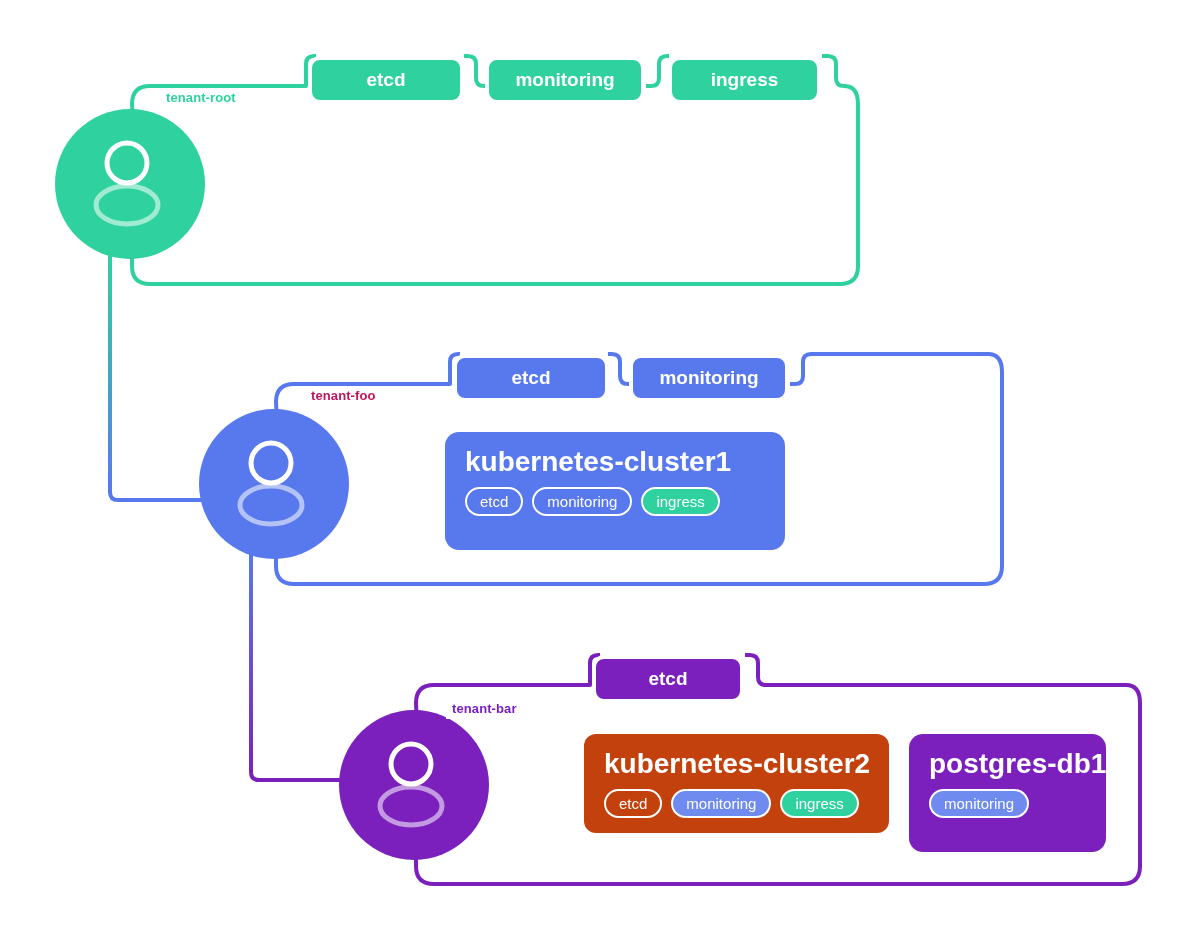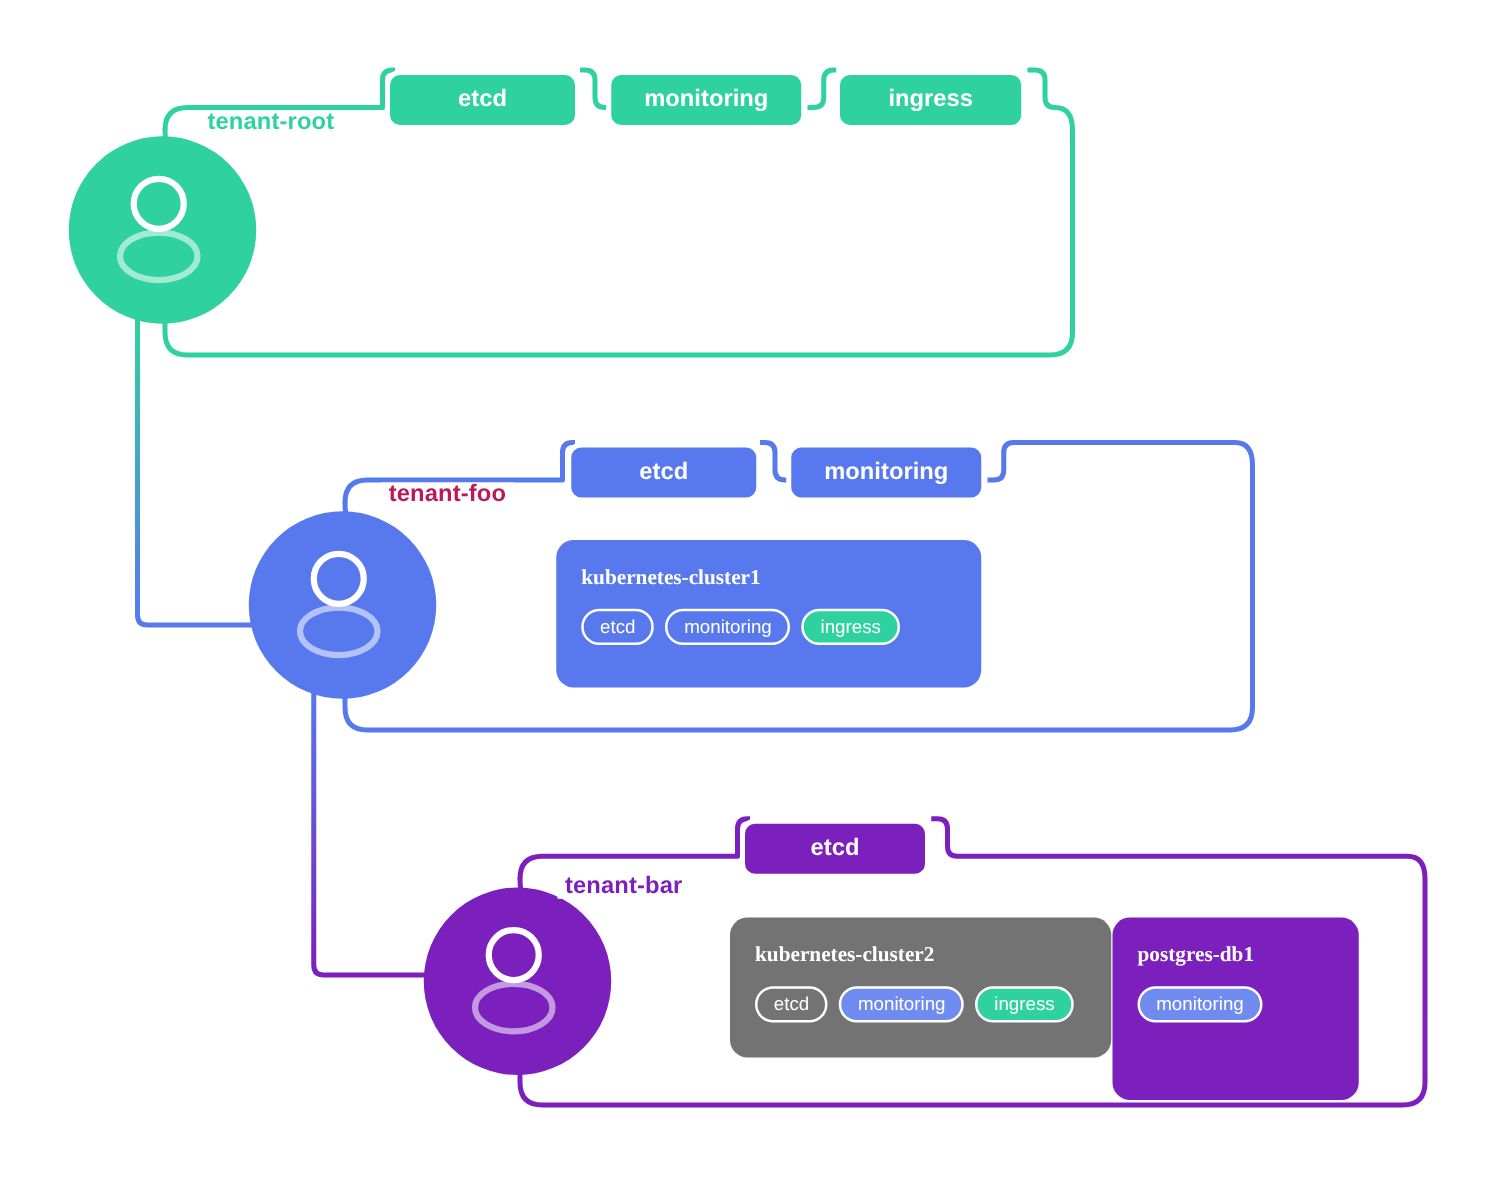--- a/index.html
+++ b/index.html
@@ -24,21 +24,21 @@
     left: 0;
     top: 0;
     width: 1200px;
     height: 950px;
     pointer-events: none;
   }
 
   
   .tenant-label {
     position: absolute;
-    font-size: 19px;
+    font-size: 13px;
     font-weight: bold;
     letter-spacing: 0.1px;
     white-space: nowrap;
     background: #ffffff;
     padding: 0 6px;
     line-height: 20px;
   }
 
   
   .chip {
@@ -57,26 +57,25 @@
 
   
   .card {
     position: absolute;
     border-radius: 14px;
     box-sizing: border-box;
     padding: 18px 20px 18px 20px;
   }
   .card-title {
     color: #ffffff;
-    font-size: 17px;
+    font-size: 28px;
     font-weight: bold;
     white-space: nowrap;
     margin-bottom: 13px;
     line-height: 24px;
-    font-family: Liberation Serif, serif;
   }
   .card-chips {
     display: flex;
     flex-direction: row;
     align-items: center;
     gap: 9px;
   }
   .pill {
     display: inline-flex;
     align-items: center;
@@ -231,29 +230,29 @@
       <span class="pill fill-green">ingress</span>
     </div>
   </div>
 
   <div class="tenant-label" style="left:446px; top:687px; color:#7b20bc;margin-top:12px;">tenant-bar</div>
 
   <div class="chip" style="left:592px; top:655px; width:152px; height:48px; background:#7b20bc;">
     <span>etcd</span>
   </div>
 
-  <div class="card" style="left:584px; top:734px; width:305px; height:112px; background:#737373;">
+  <div class="card" style="left:584px; top:734px; width:305px; height:99px; background:#c2410c;border-radius:12px;">
     <div class="card-title">kubernetes-cluster2</div>
     <div class="card-chips">
       <span class="pill fill-none">etcd</span>
       <span class="pill fill-blue">monitoring</span>
       <span class="pill fill-green">ingress</span>
     </div>
   </div>
 
-  <div class="card" style="left:890px; top:734px; width:197px; height:146px; background:#7b20bc;">
+  <div class="card" style="left:909px; top:734px; width:197px; height:118px; background:#7b20bc;">
     <div class="card-title">postgres-db1</div>
     <div class="card-chips">
       <span class="pill fill-blue">monitoring</span>
     </div>
   </div>
 
 </div>
 
 </body></html>

